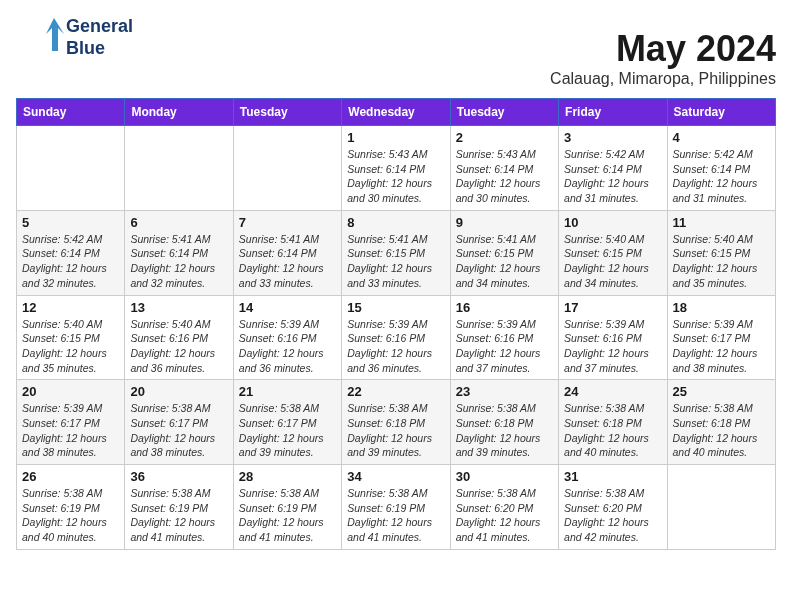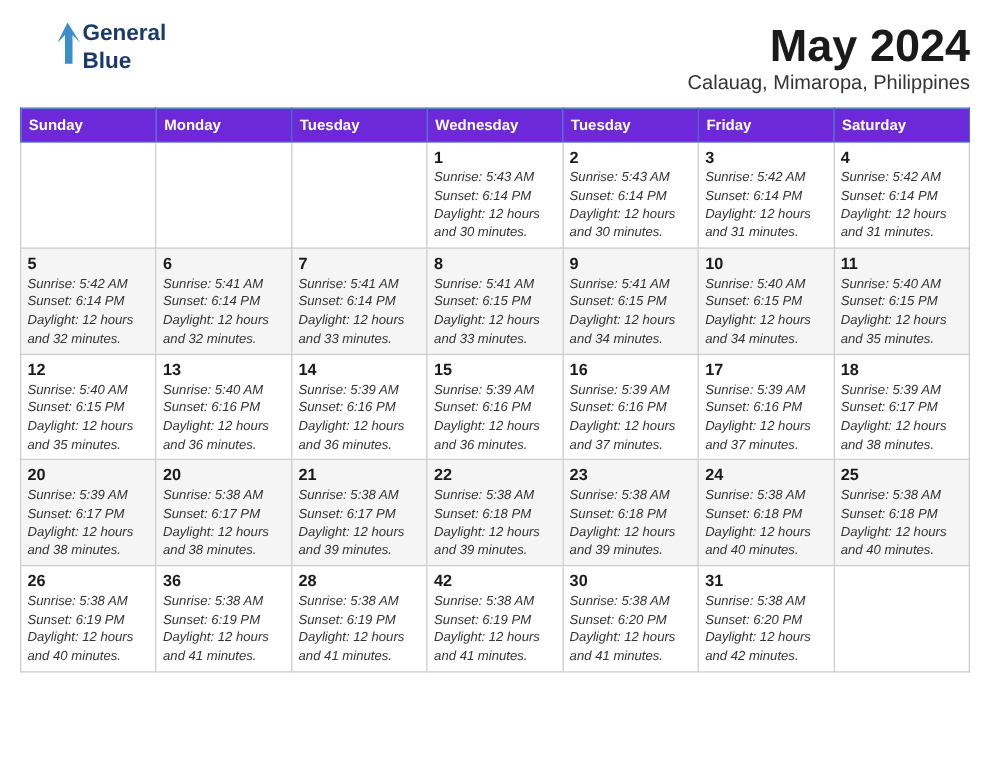--- a/index.html
+++ b/index.html
@@ -26,20 +26,21 @@
       color: #1a3a6b;
       line-height: 1.2;
     }
     .title-block {
       text-align: right;
     }
     .month-title {
       font-size: 36px;
       font-weight: bold;
       color: #1a1a1a;
+      margin-top: 12px;
     }
     .location-title {
       font-size: 16px;
       color: #333;
     }
     .calendar {
       width: 100%;
       border-collapse: collapse;
       font-size: 11px;
     }
@@ -313,21 +314,21 @@
 and 41 minutes.</div>
         </td>
         <td>
           <div class="day-number">28</div>
           <div class="day-info" style="white-space: pre-line;">Sunrise: 5:38 AM
 Sunset: 6:19 PM
 Daylight: 12 hours
 and 41 minutes.</div>
         </td>
         <td>
-          <div class="day-number">42</div>
+          <div class="day-number">34</div>
           <div class="day-info" style="white-space: pre-line;">Sunrise: 5:38 AM
 Sunset: 6:19 PM
 Daylight: 12 hours
 and 41 minutes.</div>
         </td>
         <td>
           <div class="day-number">30</div>
           <div class="day-info" style="white-space: pre-line;">Sunrise: 5:38 AM
 Sunset: 6:20 PM
 Daylight: 12 hours

